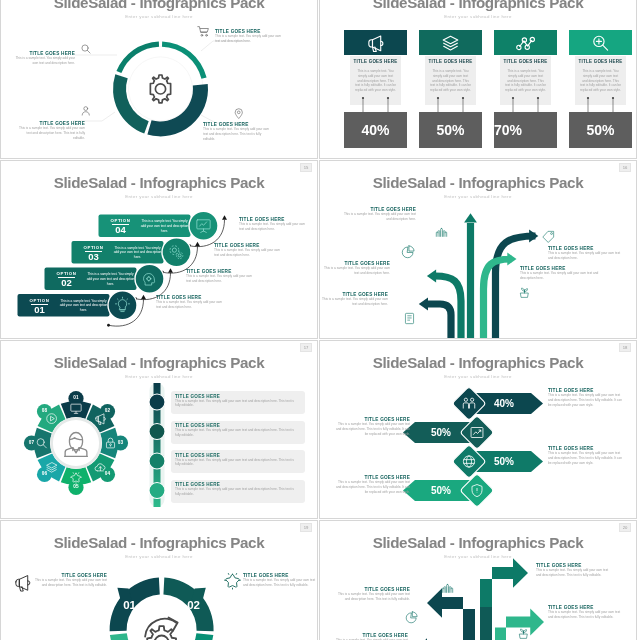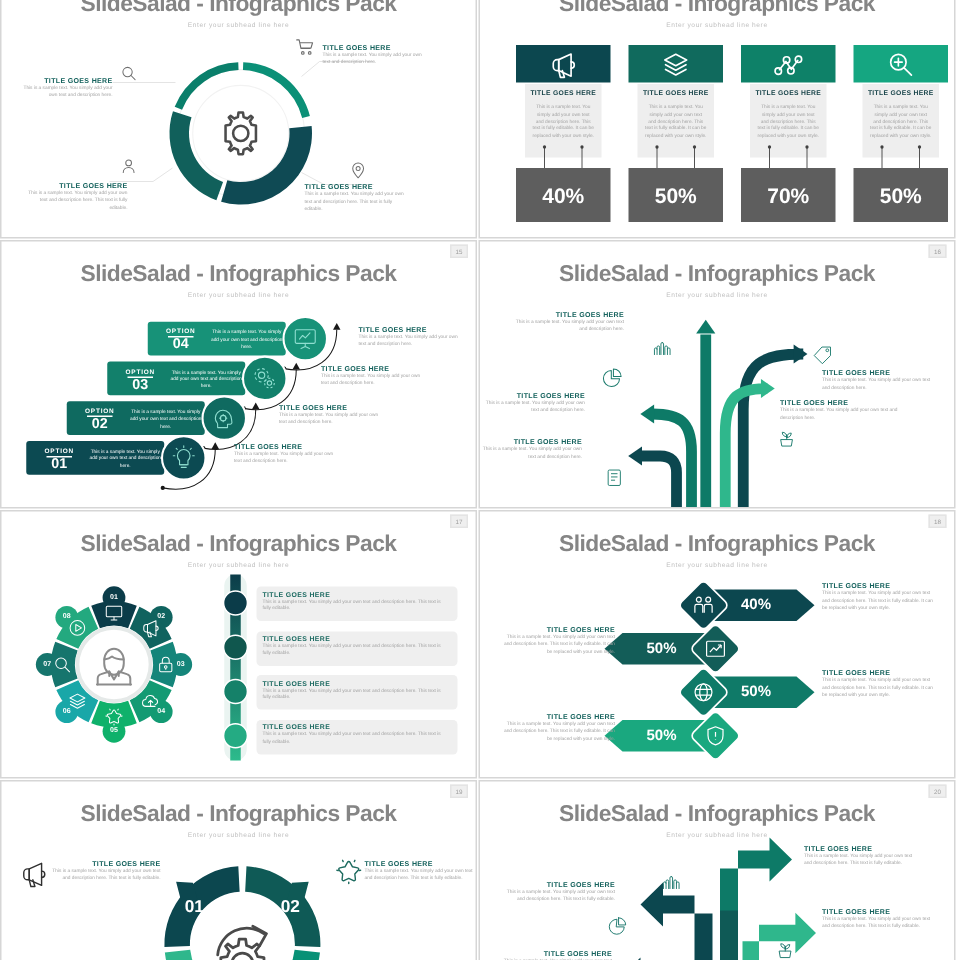--- a/index.html
+++ b/index.html
@@ -168,21 +168,21 @@
 <div style="position:absolute;left:110px;top:88px;width:41px;text-align:center;">
         <div class="bdy">This is a sample text. You simply add your own text and description here. This text is fully editable. It can be replaced with your own style.</div>
       </div>
 <div style="position:absolute;left:99px;top:141px;width:63px;text-align:center;color:#fff;font-size:14px;font-weight:bold;">50%</div>
 <div style="position:absolute;left:180px;top:78px;width:51px;text-align:center;">
         <div class="ttl" style="font-size:4.5px;color:#123f45">TITLE GOES HERE</div>
       </div>
 <div style="position:absolute;left:185px;top:88px;width:41px;text-align:center;">
         <div class="bdy">This is a sample text. You simply add your own text and description here. This text is fully editable. It can be replaced with your own style.</div>
       </div>
-<div style="position:absolute;left:174px;top:141px;width:63px;text-align:center;color:#fff;font-size:14px;font-weight:bold;">70%</div>
+<div style="position:absolute;left:174px;top:141px;width:63px;color:#fff;font-size:14px;font-weight:bold;">70%</div>
 <div style="position:absolute;left:255px;top:78px;width:51px;text-align:center;">
         <div class="ttl" style="font-size:4.5px;color:#123f45">TITLE GOES HERE</div>
       </div>
 <div style="position:absolute;left:260px;top:88px;width:41px;text-align:center;">
         <div class="bdy">This is a sample text. You simply add your own text and description here. This text is fully editable. It can be replaced with your own style.</div>
       </div>
 <div style="position:absolute;left:249px;top:141px;width:63px;text-align:center;color:#fff;font-size:14px;font-weight:bold;">50%</div>
 </div>
 <div class="slide" style="left:0px;top:180px;">
 <div class="s-title">SlideSalad - Infographics Pack</div>

